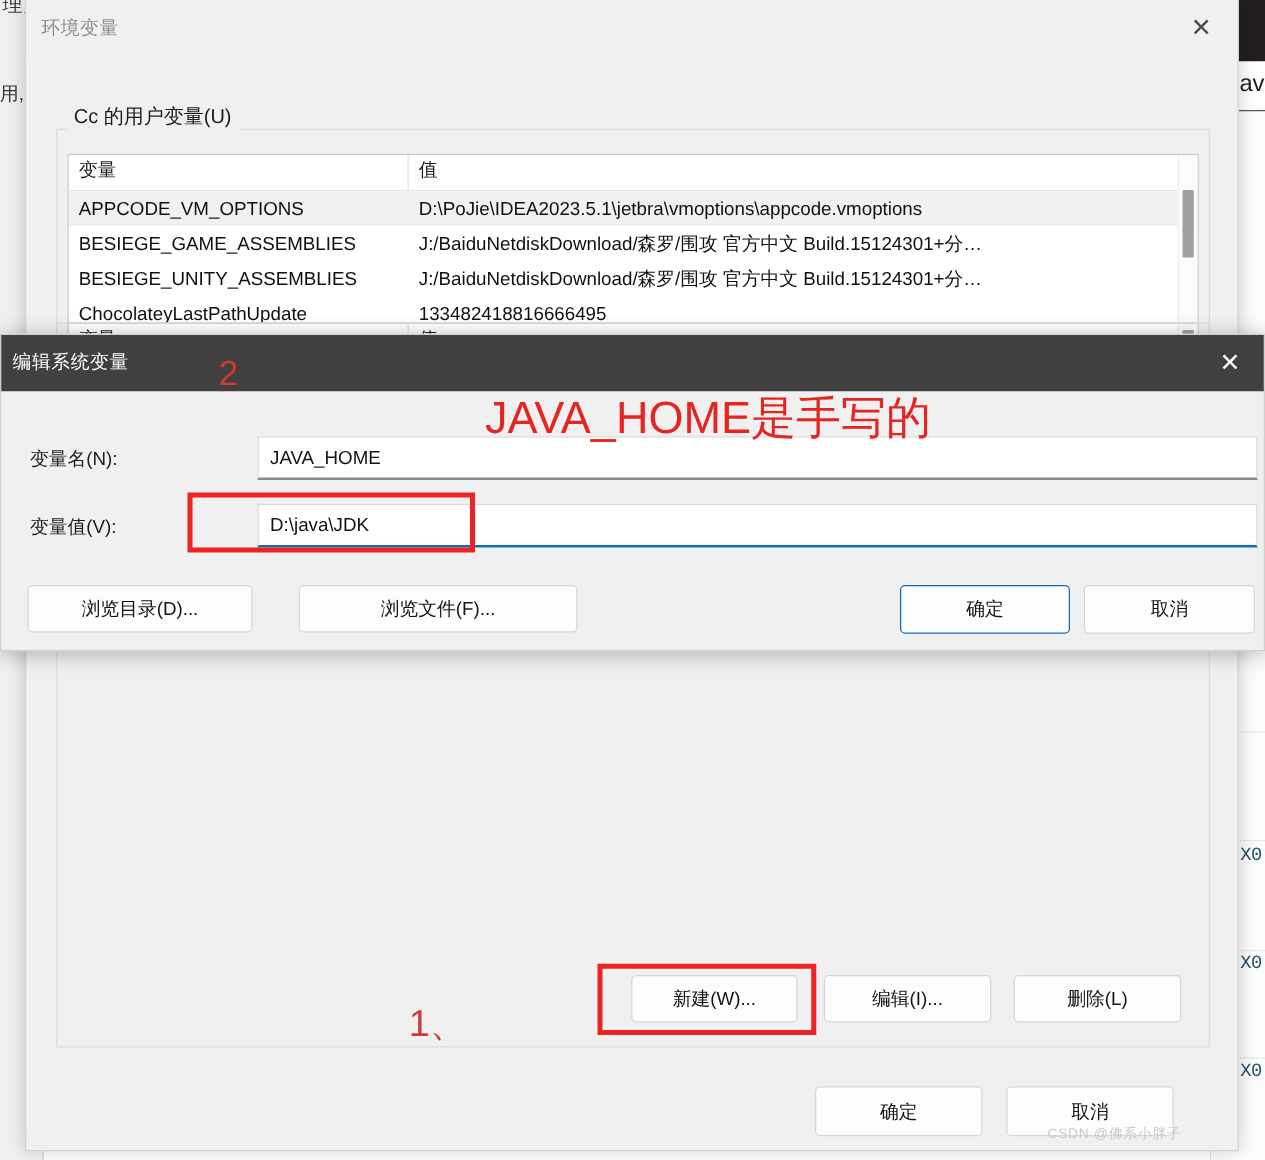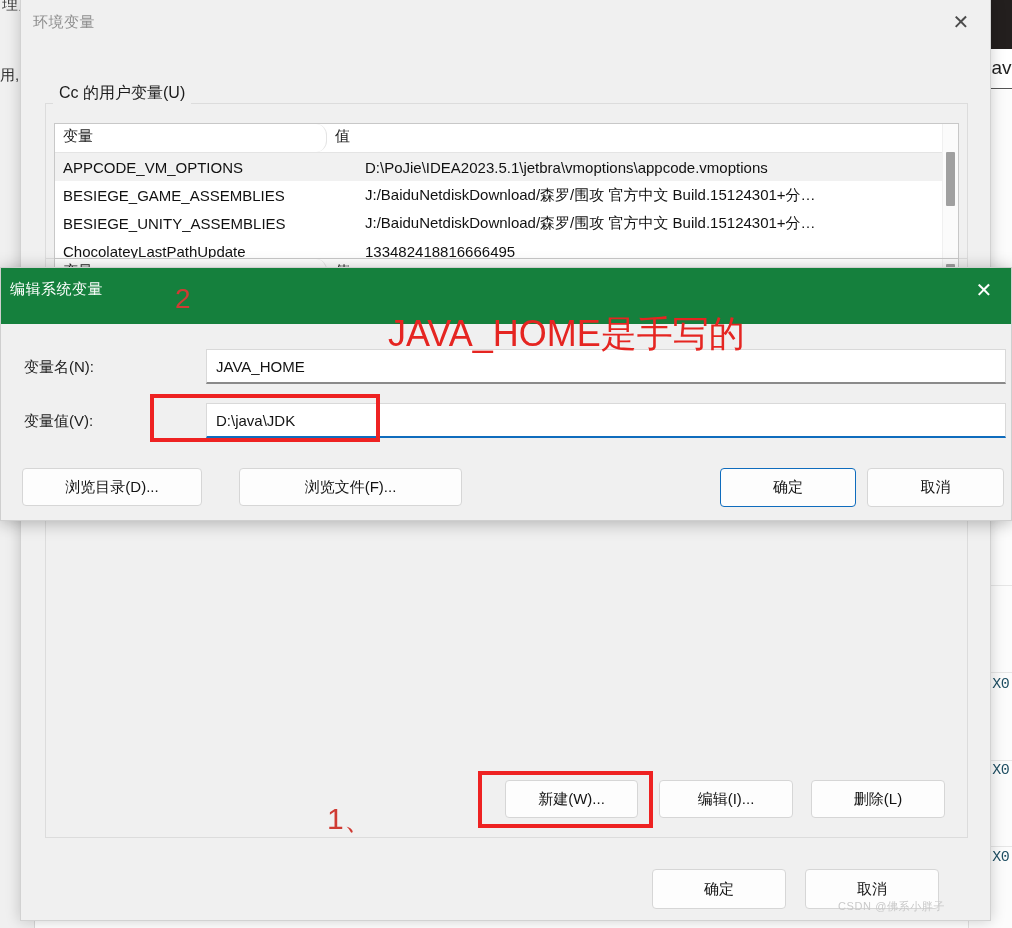--- a/index.html
+++ b/index.html
@@ -157,32 +157,30 @@
     display: flex;
     height: 28px;
     border-bottom: 1px solid #e4e4e4;
     background: #ffffff;
   }
   .vth {
     font-size: 15px;
     color: #1b1b1b;
     padding: 3px 0 0 8px;
     box-sizing: border-box;
-    border-radius: 11px;
   }
   .vth.col-name { width: 272px; border-right: 1px solid #e4e4e4; }
   .vth.col-val  { flex: 1; }
   .vrow {
     display: flex;
     height: 28px;
     align-items: center;
     font-size: 15px;
     color: #111;
     white-space: nowrap;
-    gap: 30px;
   }
   .vrow.alt { background: #f1f1f1; }
   .vc-name { width: 272px; padding-left: 8px; box-sizing: border-box; overflow: hidden; }
   .vc-val  { flex: 1; padding-left: 8px; box-sizing: border-box; overflow: hidden; text-overflow: ellipsis; }
 
   .vscroll-track {
     position: absolute;
     top: 0; right: 0;
     width: 15px; height: 100%;
     background: #fbfbfb;
@@ -221,22 +219,22 @@
     left: 0px; top: 267px;
     width: 1012px; height: 254px;
     background: #f0f0f0;
     border: 1px solid #cfcfcf;
     box-shadow: 0 2px 16px rgba(0,0,0,0.28);
     box-sizing: border-box;
   }
   .edit-titlebar {
     position: absolute;
     left: 0; top: 0;
-    width: 100%; height: 56px;
-    background: #15803d;
+    width: 100%; height: 45px;
+    background: #404040;
   }
   .edit-title {
     position: absolute;
     left: 9px; top: 12px;
     font-size: 15px;
     color: #ffffff;
     letter-spacing: 0.5px;
   }
   .edit-close {
     position: absolute;

